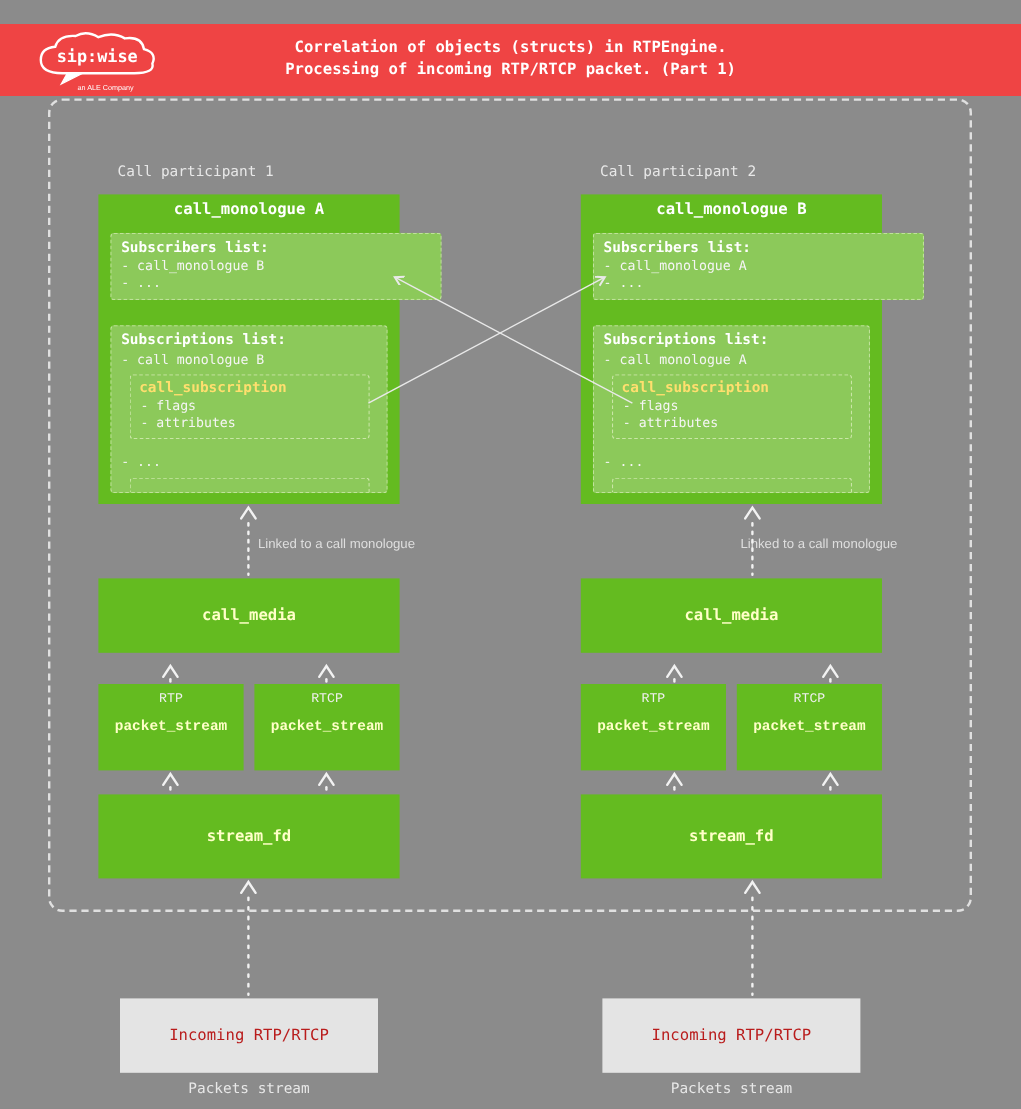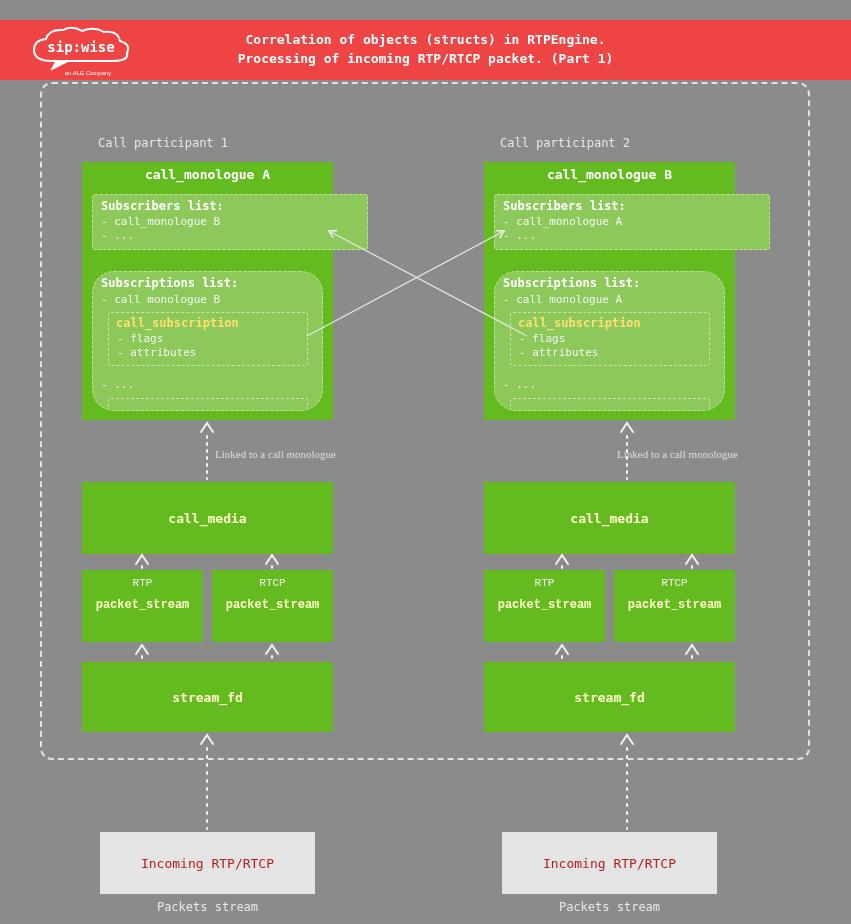--- a/index.html
+++ b/index.html
@@ -37,44 +37,44 @@
   }
   .monologue-title{
     position:absolute;left:0;top:5px;width:100%;text-align:center;
     color:#ffffff;font-weight:bold;font-size:13px;
   }
   .inner-box{
     position:absolute;background:#8cc95a;border:1px dashed #bfe29a;
     border-radius:3px;box-sizing:border-box;
   }
   .subscribers{left:10px;top:32px;width:276px;height:56px;}
-  .subscriptions{left:10px;top:109px;width:231px;height:140px;overflow:hidden;border-radius:22px;}
+  .subscriptions{left:10px;top:109px;width:231px;height:140px;overflow:hidden;}
   .inner-title{
     position:absolute;left:8px;font-size:12px;font-weight:bold;color:#ffffff;white-space:pre;
   }
   .inner-item{
     position:absolute;left:8px;font-size:11px;color:#f5f5f5;white-space:pre;
   }
   .subscription{
     position:absolute;left:15px;top:40px;width:200px;height:54px;
     border:1px dashed #c9e6a6;border-radius:3px;box-sizing:border-box;background:transparent;
   }
   .sub-title{
     position:absolute;left:7px;top:3px;font-size:12px;font-weight:bold;color:#ffdf6e;white-space:pre;
   }
   .partial-box{
     position:absolute;left:15px;top:126px;width:200px;height:18px;
     border:1px dashed #c9e6a6;border-radius:3px;box-sizing:border-box;
   }
   .linked-label{
     position:absolute;left:133px;top:448px;width:170px;
-    font-family:Liberation Serif, serif;font-size:11px;color:#dedede;
+    font-family:Liberation Sans, sans-serif;font-size:11px;color:#dedede;
   }
   .gbox{position:absolute;background:#64bb20;box-sizing:border-box;}
-  .call-media{left:0;top:482px;width:251px;height:72px;}
+  .call-media{left:0;top:482px;width:251px;height:62px;}
   .stream-fd{left:0;top:662px;width:251px;height:70px;}
   .gbox-title{
     position:absolute;left:0;width:100%;text-align:center;
     color:#ffffc8;font-weight:bold;font-size:13px;
   }
   .center-v{top:50%;transform:translateY(-50%);}
   .packet{top:570px;width:121px;height:72px;font-family:Liberation Mono, monospace;}
   .packet-a{left:0;}
   .packet-b{left:130px;}
   .proto{

